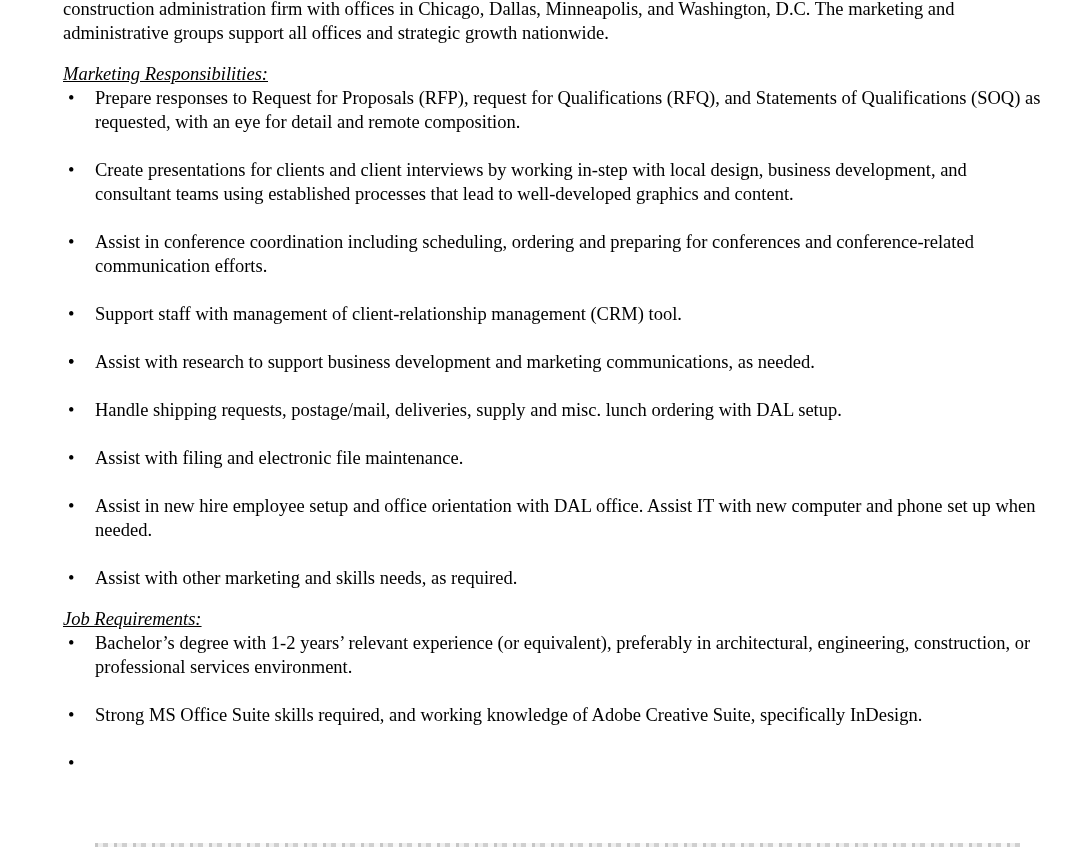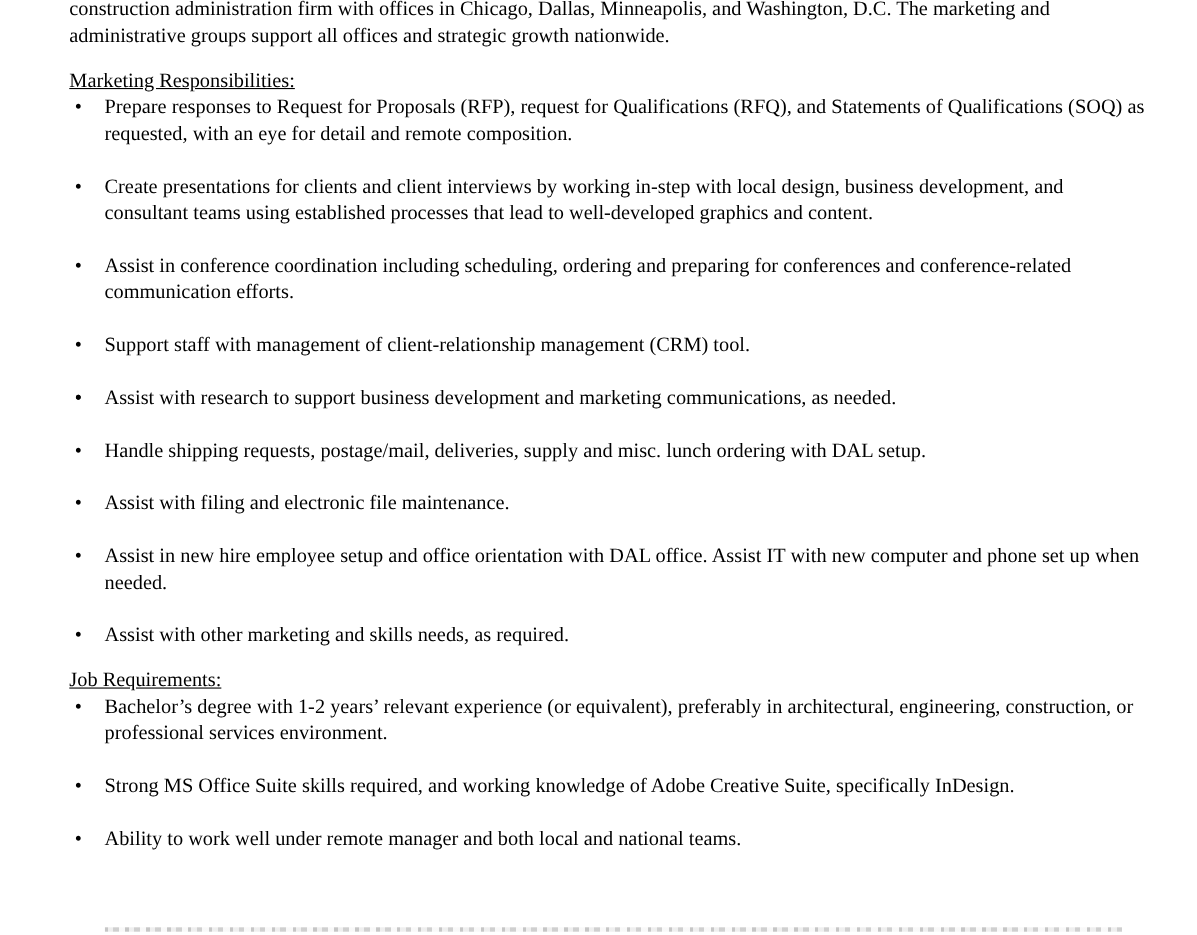--- a/index.html
+++ b/index.html
@@ -26,20 +26,21 @@
     width: 978px;
   }
   .intro {
     margin: 0;
   }
   .section-heading {
     margin: 17px 0 0 0;
     font-size: inherit;
     font-weight: normal;
     text-decoration: underline;
+    font-style: italic;
   }
   .bullet-item {
     position: relative;
     margin-top: 24px;
     padding-left: 32px;
   }
   .section-heading + .bullet-item {
     margin-top: 0;
   }
   .bullet-marker {
@@ -78,17 +79,17 @@
         <div class="bullet-item"><span class="bullet-marker">•</span><span>Support staff with management of client-relationship management (CRM) tool.</span></div>
         <div class="bullet-item"><span class="bullet-marker">•</span></div>
         <div class="bullet-item"><span class="bullet-marker">•</span><span>Assist with research to support business development and marketing communications, as needed.</span></div>
         <div class="bullet-item"><span class="bullet-marker">•</span><span>Handle shipping requests, postage/mail, deliveries, supply and misc. lunch ordering with DAL setup.</span></div>
         <div class="bullet-item"><span class="bullet-marker">•</span><span>Assist with filing and electronic file maintenance.</span></div>
         <div class="bullet-item"><span class="bullet-marker">•</span><span>Assist in new hire employee setup and office orientation with DAL office. Assist IT with new computer and phone set up when needed.</span></div>
         <div class="bullet-item"><span class="bullet-marker">•</span><span>Assist with other marketing and skills needs, as required.</span></div>
         <h2 class="section-heading">Job Requirements:</h2>
         <div class="bullet-item"><span class="bullet-marker">•</span><span>Bachelor’s degree with 1-2 years’ relevant experience (or equivalent), preferably in architectural, engineering, construction, or professional services environment.</span></div>
         <div class="bullet-item"><span class="bullet-marker">•</span><span>Strong MS Office Suite skills required, and working knowledge of Adobe Creative Suite, specifically InDesign.</span></div>
-        <div class="bullet-item"><span class="bullet-marker">•</span><span>Ability to work well under remote manager and both local and national teams.</span></div>
+        <div class="bullet-item"><span class="bullet-marker">•</span></div>
       </div>
   </div>
   <div class="clipped-line"></div>
 </div>
 
 </body></html>

